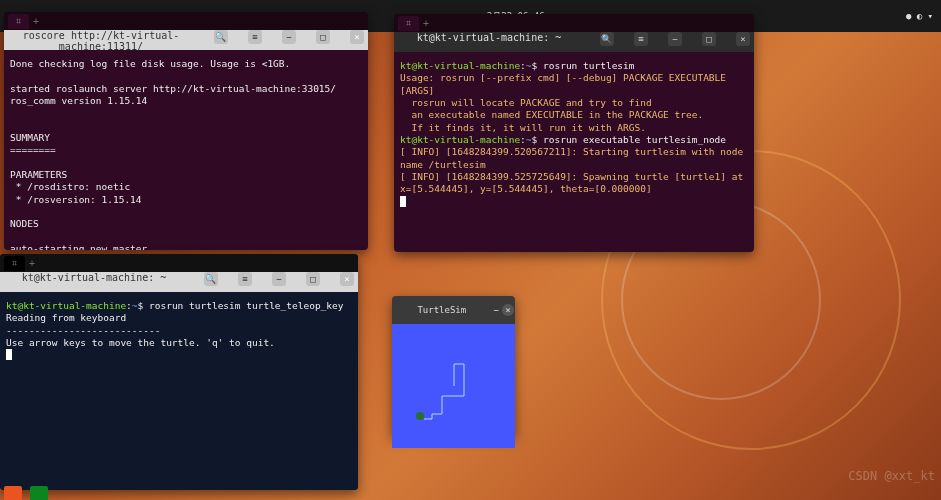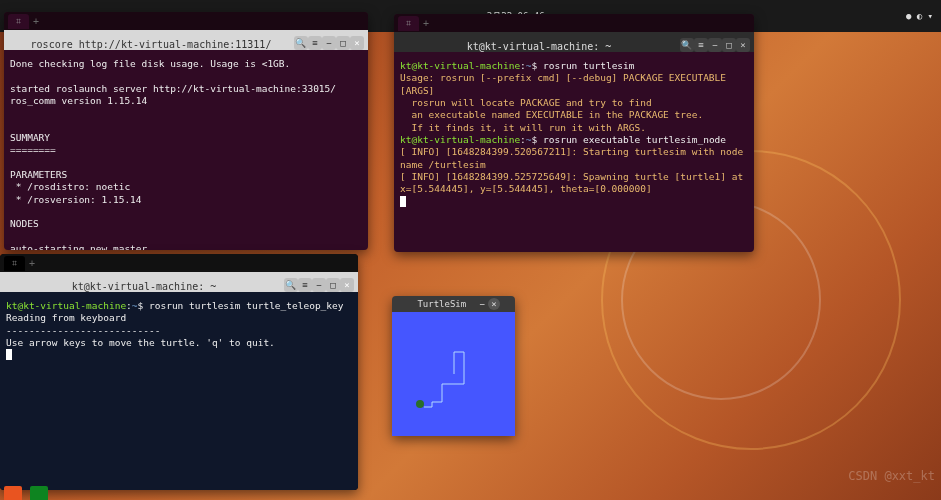--- a/index.html
+++ b/index.html
@@ -3,38 +3,38 @@
 <meta charset="utf-8">
 <style>
 *{margin:0;padding:0;box-sizing:border-box}
 body{width:941px;height:500px;background:#2c2c2c;font-family:monospace;font-size:10px;overflow:hidden;position:relative}
 .desktop{position:absolute;inset:0;background:linear-gradient(135deg,#8b3a1a 0%,#a0461e 20%,#c4612b 40%,#d27938 60%,#b55627 80%,#8b3a1a 100%)}
 .swirl{position:absolute;width:300px;height:300px;border-radius:50%;border:2px solid rgba(255,200,100,.3);right:40px;top:150px}
 .swirl2{position:absolute;width:200px;height:200px;border-radius:50%;border:2px solid rgba(255,255,255,.2);right:120px;top:200px}
 .topbar{position:absolute;top:0;left:0;right:0;height:10px;background:#1a1a1a;display:flex;align-items:center;color:#ddd;font-size:9px;padding:16px 8px}
 .topbar .center{flex:1;text-align:center}
 .window{position:absolute;background:#300a24;border-radius:4px;box-shadow:0 4px 12px rgba(0,0,0,.5);display:flex;flex-direction:column;overflow:hidden}
-.titlebar{height:20px;background:#2d2d2d;display:flex;align-items:flex-end;padding:0 4px;gap:0}
+.titlebar{height:20px;background:#2d2d2d;display:flex;align-items:flex-start;padding:0 4px;gap:20px}
 .titlebar.light{background:#d8d8d8;color:#333}
 .titlebar.dark{background:#2d2d2d;color:#ddd}
 .titlebar .title{flex:1;text-align:center;font-size:10px;font-weight:500}
 .titlebar .btn{width:14px;height:14px;border-radius:3px;display:flex;align-items:center;justify-content:center;font-size:9px;cursor:pointer}
 .titlebar .btn.close{background:#e74c3c;color:#fff}
 .titlebar.light .btn{background:#c0c0c0}
 .titlebar.dark .btn{background:#404040;color:#ccc}
 .tab-strip{height:18px;background:#1a0712;display:flex;align-items:center;padding:2px 4px}
 .tab{background:#300a24;padding:2px 8px;border-radius:3px 3px 0 0;color:#999;font-size:9px;display:flex;align-items:center;gap:4px}
 .term-body{flex:1;padding:8px 6px;font-size:9.5px;line-height:1.3;color:#fff;white-space:pre-wrap;overflow:hidden}
 .prompt{color:#8ae234}
 .path{color:#729fcf}
 .yellow{color:#e9b96e}
 .white{color:#eee}
 .cursor{display:inline-block;width:6px;height:11px;background:#fff}
 .turtlesim{position:absolute;background:#3a3a3a;border-radius:4px;box-shadow:0 4px 12px rgba(0,0,0,.5)}
-.ts-title{height:16px;display:flex;align-items:center;padding:0 15px;color:#ddd;font-size:9px}
+.ts-title{height:28px;display:flex;align-items:center;padding:0 1px;color:#ddd;font-size:9px}
 .ts-title .t{flex:1;text-align:center;font-weight:500}
 .ts-canvas{background:#4556ff;position:relative}
 .turtle-path{position:absolute;inset:0}
 .taskbar{position:absolute;bottom:0;left:0;height:10px;display:flex;align-items:center;padding:0 4px;gap:8px}
 .taskbar .app{width:18px;height:18px;border-radius:2px}
 .watermark{position:absolute;bottom:17px;right:6px;color:rgba(255,255,255,.25);font-size:12px}
 </style>
 </head>
 <body>
 

